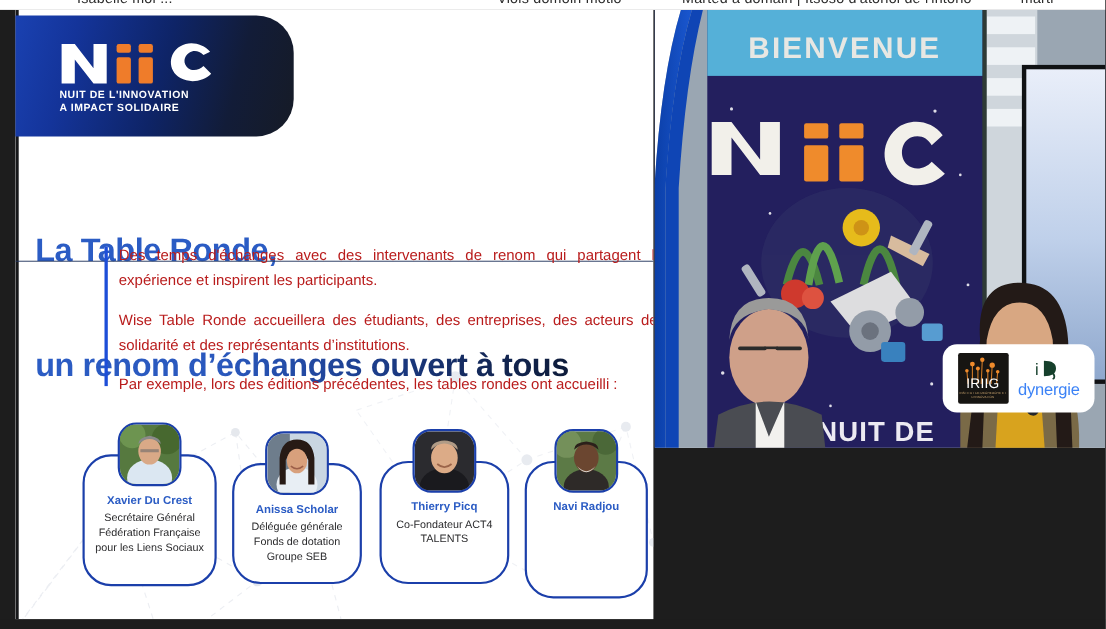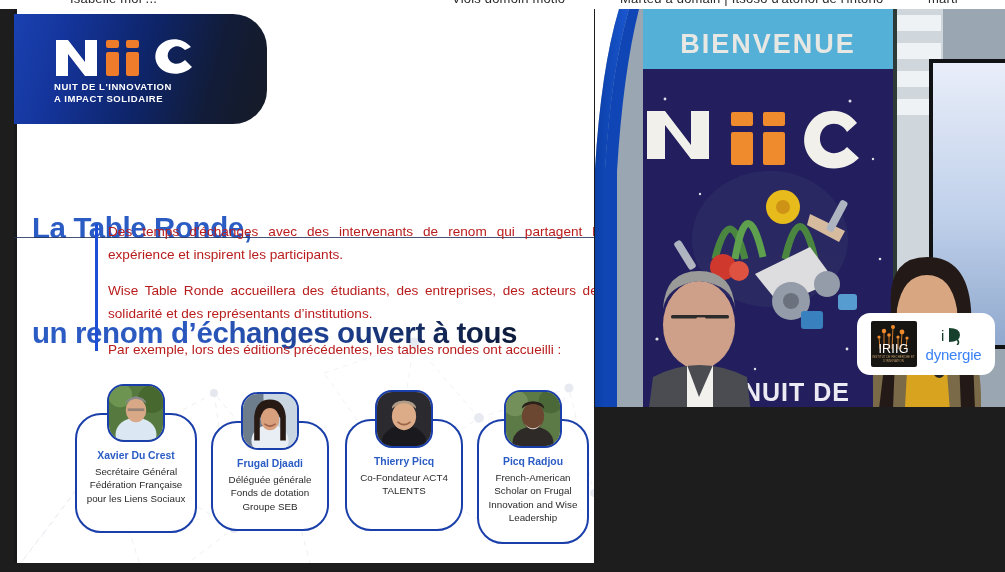--- a/index.html
+++ b/index.html
@@ -337,21 +337,21 @@
         <div class="avatar">
           <svg class="ph" viewBox="0 0 58 58" preserveAspectRatio="xMidYMid slice">
             <rect width="58" height="58" fill="#c9d6e2"></rect>
             <rect x="0" y="0" width="22" height="58" fill="#6e7d8c"></rect>
             <ellipse cx="29" cy="50" rx="20" ry="17" fill="#e8eef4"></ellipse>
             <path d="M12 24 Q14 6 29 6 Q44 6 46 24 L46 50 L40 50 L40 26 Q35 16 29 16 Q23 16 18 26 L18 50 L12 50 Z" fill="#271a15"></path>
             <ellipse cx="29" cy="27" rx="10" ry="12" fill="#d8a07c"></ellipse>
             <path d="M23 32 Q29 37 35 32" stroke="#9c5f49" stroke-width="1.6" fill="none"></path>
           </svg>
         </div>
-        <div class="card-name">Frugal Djaadi</div>
+        <div class="card-name">Anissa Scholar</div>
         <div class="card-role">Déléguée générale
 Fonds de dotation
 Groupe SEB</div>
       </div>
 
       <div class="card" style="left:281px; top:24px; width:118px; height:112px;">
         <div class="avatar">
           <svg class="ph" viewBox="0 0 58 58" preserveAspectRatio="xMidYMid slice">
             <rect width="58" height="58" fill="#2b2b2f"></rect>
             <ellipse cx="29" cy="54" rx="24" ry="18" fill="#1a1a1e"></ellipse>
@@ -370,25 +370,21 @@
           <svg class="ph" viewBox="0 0 58 58" preserveAspectRatio="xMidYMid slice">
             <rect width="58" height="58" fill="#5c7a46"></rect>
             <circle cx="10" cy="12" r="14" fill="#74905a"></circle>
             <circle cx="48" cy="10" r="13" fill="#4b6838"></circle>
             <ellipse cx="29" cy="54" rx="22" ry="17" fill="#2e2a28"></ellipse>
             <ellipse cx="29" cy="26" rx="12" ry="14" fill="#6b4630"></ellipse>
             <path d="M17 18 Q29 8 41 18 Q41 11 29 10 Q17 11 17 18Z" fill="#2b201a"></path>
             <path d="M20 34 Q29 44 38 34 Q34 40 29 40 Q24 40 20 34Z" fill="#d9d3cc"></path>
           </svg>
         </div>
-        <div class="card-name">Picq Radjou</div>
-        <div class="card-role">French-American
-Scholar on Frugal
-Innovation and Wise
-Leadership</div>
+        <div class="card-name">Navi Radjou</div>
       </div>
 
     </div>
   </div>
 
   <div class="photo">
     <svg class="photo-inner" viewBox="0 0 410 554" preserveAspectRatio="none">
       <defs>
         <linearGradient id="screenGrad" x1="0" y1="0" x2="0" y2="1">
           <stop offset="0%" stop-color="#e9eef9"></stop>

